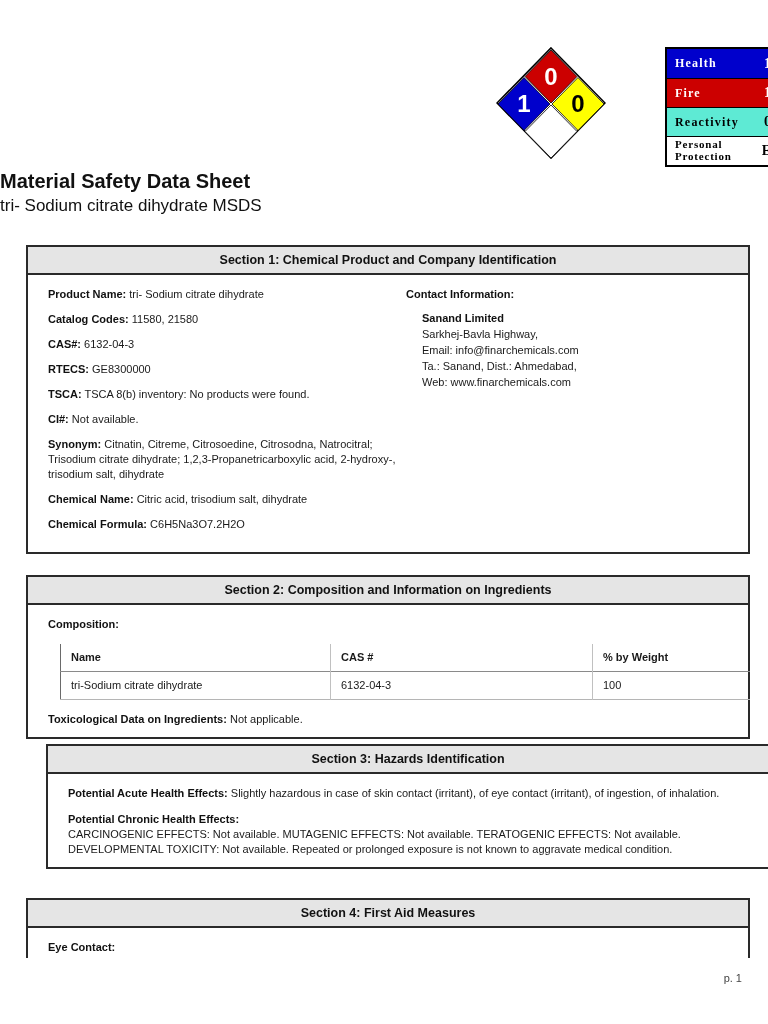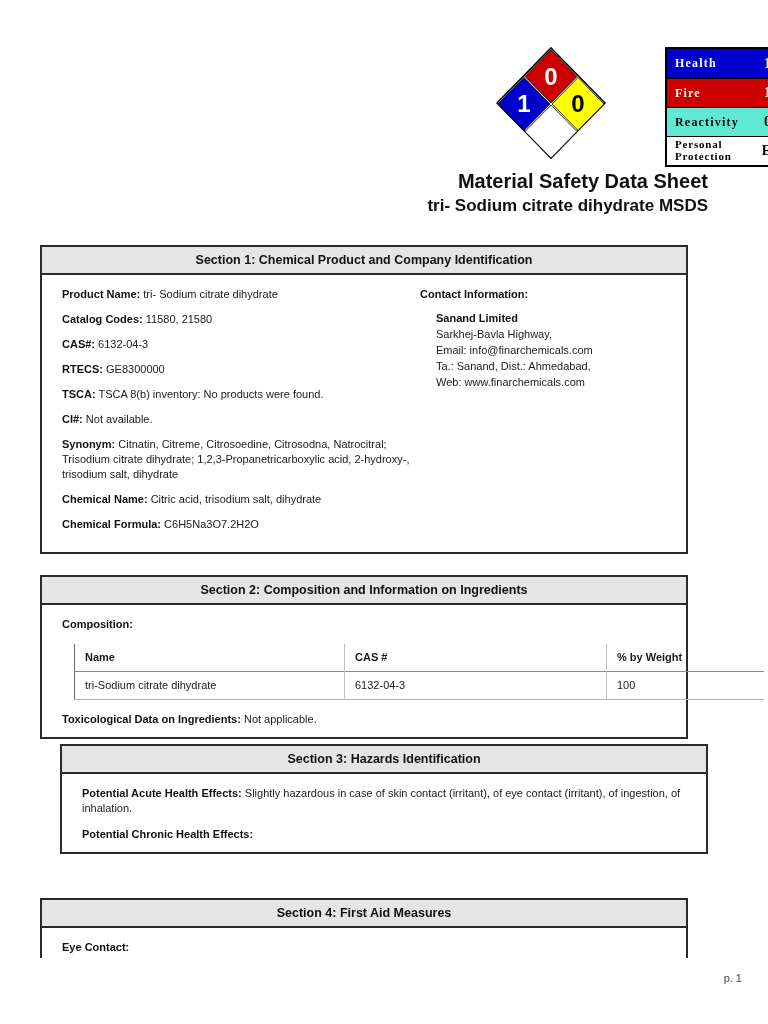--- a/index.html
+++ b/index.html
@@ -25,26 +25,26 @@
   .hz-row + .hz-row { border-top:1px solid #000; }
   .hz-label { flex:1; font-weight:bold; font-size:12px; letter-spacing:1.2px; line-height:1.05; }
   .hz-row.pp .hz-label { font-size:11px; letter-spacing:0.8px; }
   .hz-value { font-weight:bold; font-size:14px; }
   .hz-health { background:#0000cc; color:#ffffff; }
   .hz-fire { background:#cc0000; color:#ffffff; }
   .hz-react { background:#5eead4; color:#000000; }
   .hz-pp { background:#ffffff; color:#000000; }
 
   
-  .title-block { position:absolute; top:170px; left:0; width:708px; text-align:right; }
+  .title-block { position:absolute; top:170px; left:0; width:708px; text-align:left; }
   .doc-title { font-size:20px; font-weight:bold; color:#111; }
-  .doc-subtitle { font-size:17px; font-weight:bold; color:#111; margin-top:3px; }
+  .doc-subtitle { font-size:17px; font-weight:normal; color:#111; margin-top:3px; }
 
   
-  .section { position:absolute; left:40px; width:648px; border:2px solid #2a2a2a; background:#fff; }
+  .section { position:absolute; left:26px; width:724px; border:2px solid #2a2a2a; background:#fff; }
   .section-header {
     background:#e5e5e5; border-bottom:2px solid #2a2a2a;
     text-align:center; font-weight:bold; font-size:12.5px;
     padding:6px 0 6px 0; color:#111;
   }
   .section-body { padding:12px 14px 10px 20px; font-size:11px; line-height:15px; }
   b { color:#111; }
 
   #section1 { top:245px; }
   .sec1-cols { display:flex; }
@@ -162,21 +162,21 @@
         </table>
       <p class="tox-line"><b>Toxicological Data on Ingredients:</b> <span>Not applicable.</span></p>
     </div>
   </div>
 
   <div class="section" id="section3">
     <div class="section-header">Section 3: Hazards Identification</div>
     <div class="section-body">
       <p class="para"><b>Potential Acute Health Effects:</b> <span>Slightly hazardous in case of skin contact (irritant), of eye contact (irritant), of ingestion, of inhalation.</span></p>
       <p><b>Potential Chronic Health Effects:</b><br>
-      </p>
+      <span>CARCINOGENIC EFFECTS: Not available. MUTAGENIC EFFECTS: Not available. TERATOGENIC EFFECTS: Not available. DEVELOPMENTAL TOXICITY: Not available. Repeated or prolonged exposure is not known to aggravate medical condition.</span></p>
     </div>
   </div>
 
   <div class="section" id="section4">
     <div class="section-header">Section 4: First Aid Measures</div>
     <div class="section-body">
       <p><b>Eye Contact:</b></p>
     </div>
   </div>
 

